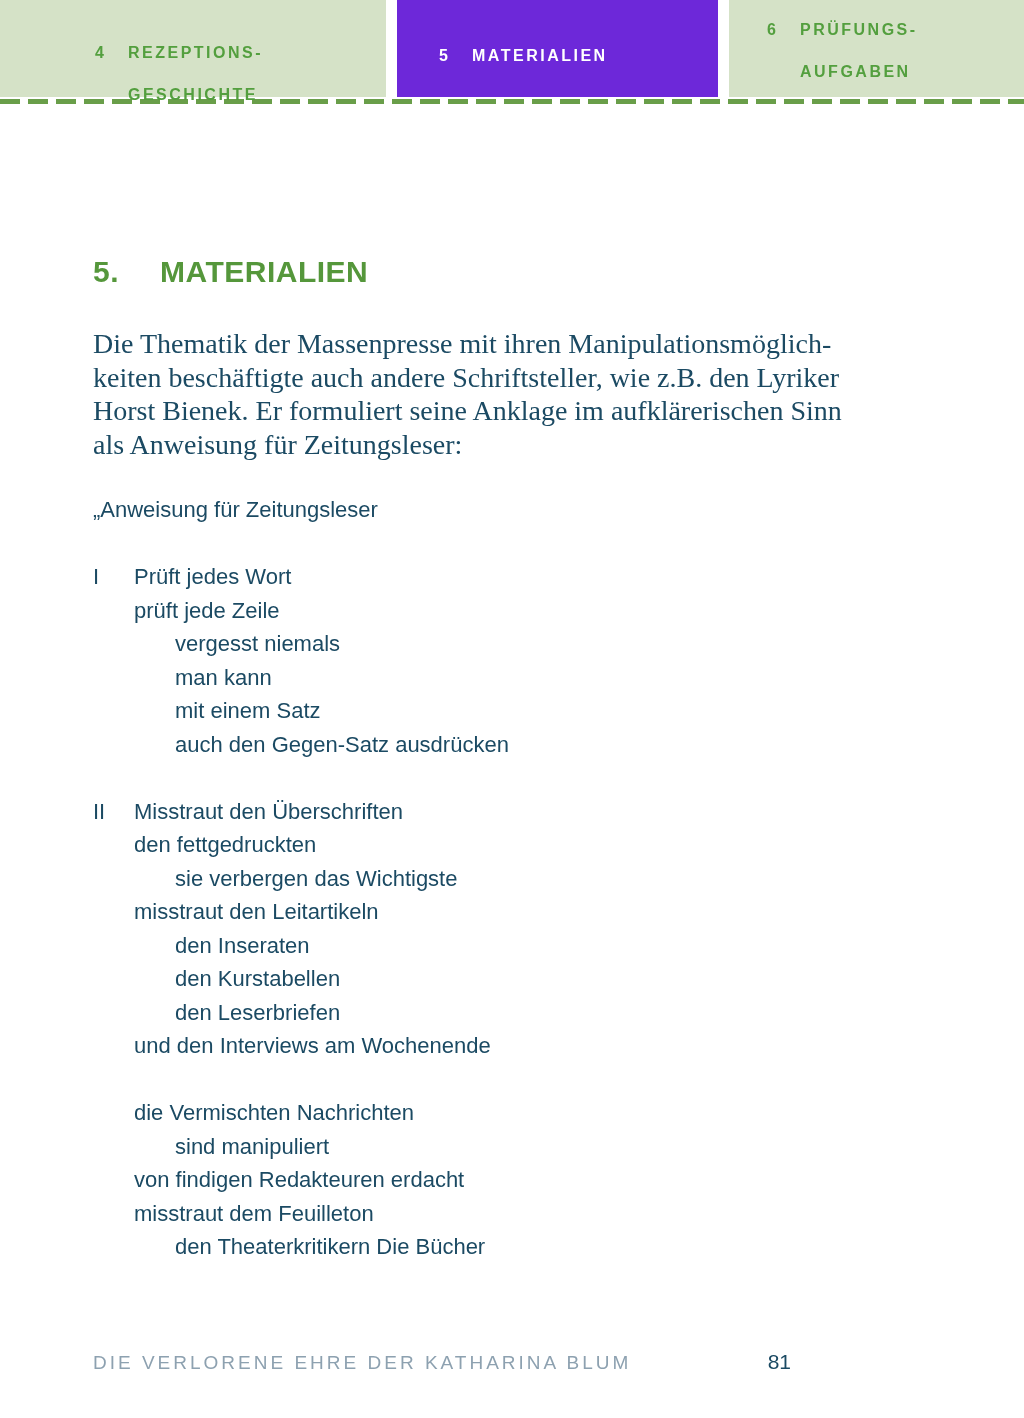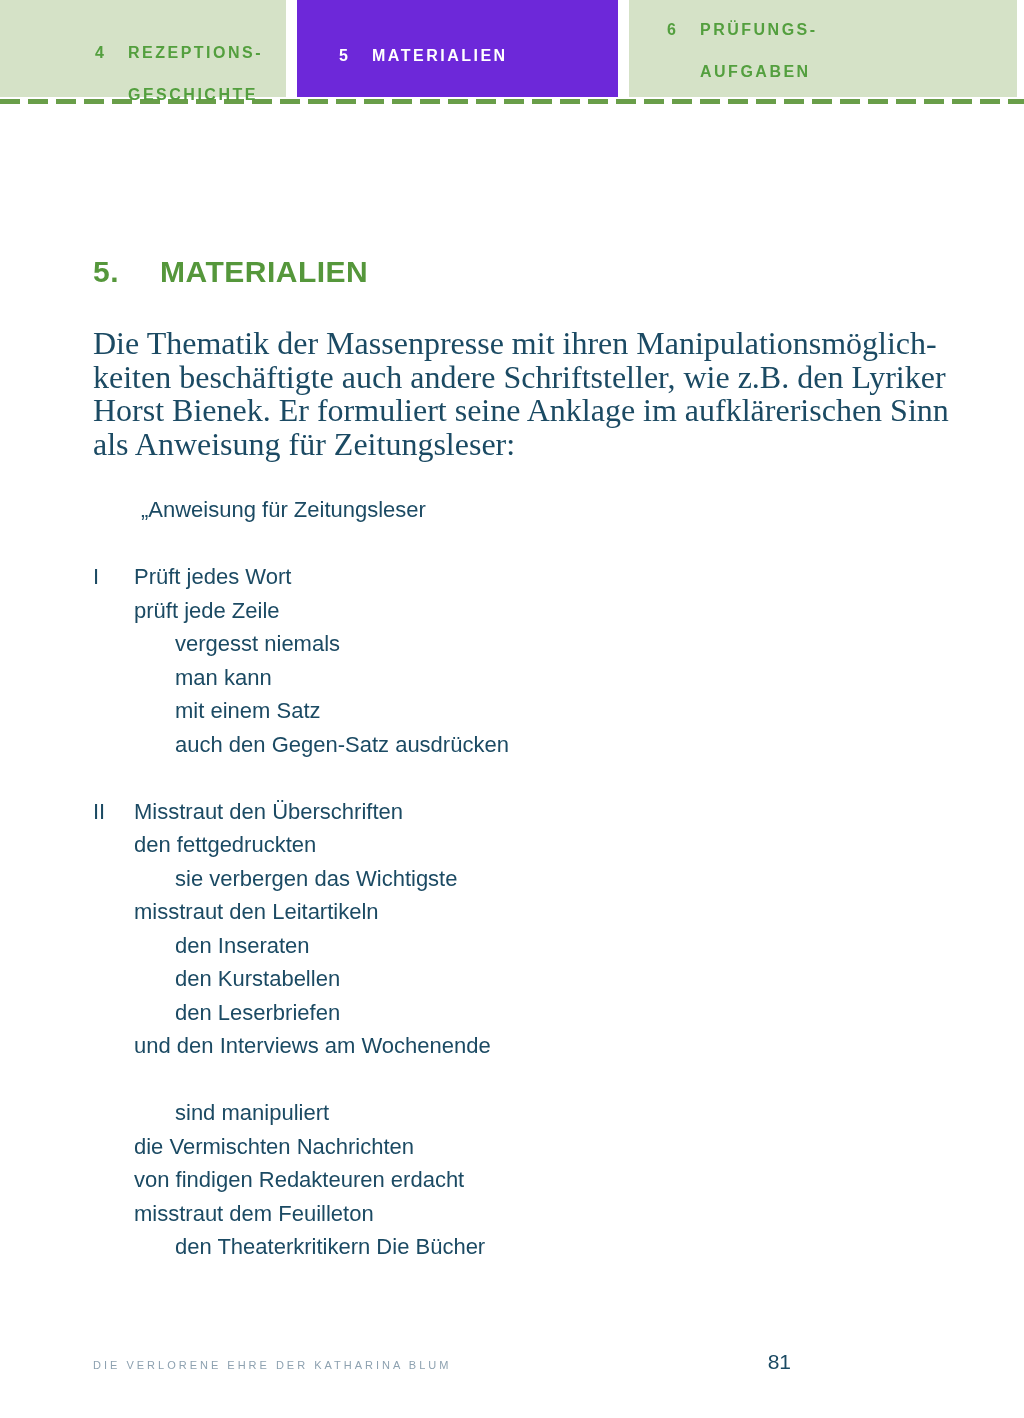--- a/index.html
+++ b/index.html
@@ -10,21 +10,21 @@
     font-family: "Liberation Sans", sans-serif;
     position: relative;
     overflow: hidden;
   }
 
   
   .tabs { display: flex; height: 97px; }
   .tab { box-sizing: border-box; flex: none; }
   .tab-inactive { background: #d5e2c7; color: #539f3e; }
   .tab-active   { background: #6d28d9; color: #ffffff; }
-  .tab1 { width: 286px; margin-right: 11px; padding: 41px 0 0 95px; }
+  .tab1 { width: 386px; margin-right: 11px; padding: 41px 0 0 95px; }
   .tab2 { width: 321px; margin-right: 11px; padding: 44px 0 0 42px; }
   .tab3 { width: 388px; padding: 18px 0 0 38px; }
   .tab-line {
     font-size: 16px; font-weight: bold; letter-spacing: 2.5px;
     line-height: 23px; white-space: nowrap;
   }
   .tab-num { display: inline-block; width: 33px; }
   .tab-line2 { padding-left: 33px; margin-top: 19px; }
 
   
@@ -41,41 +41,41 @@
     margin: 150px 0 0 0;
     color: #55973b;
     font-size: 30px; line-height: 36px; font-weight: bold;
     letter-spacing: 0.5px; white-space: nowrap;
   }
   .heading-num { display: inline-block; width: 67px; }
 
   .paragraph {
     margin-top: 37px;
     font-family: "Liberation Serif", serif;
-    font-size: 32px; line-height: 33.5px;
+    font-size: 28px; line-height: 33.5px;
   }
   .paragraph-line { white-space: nowrap; }
   .paragraph .italic { }
 
   .poem { margin-top: 32px; font-size: 22px; line-height: 33.5px; }
   .stanza { margin-top: 33.5px; }
   .stanza:first-child { margin-top: 0; }
   .poem-line { position: relative; white-space: nowrap; }
-  .poem-line.indent-0 { padding-left: 0; margin-left: 48px; }
+  .poem-line.indent-0 { padding-left: 0; }
   .poem-line.indent-1 { padding-left: 41px; }
   .poem-line.indent-2 { padding-left: 82px; }
   .stanza-num { position: absolute; left: 0; top: 0; }
 
   
   .footer {
     position: absolute; top: 1350px; left: 93px; width: 698px;
     display: flex; justify-content: space-between; align-items: baseline;
   }
   .footer-title {
-    font-size: 11px; letter-spacing: 3px; color: #8da1b0; white-space: nowrap;
+    font-size: 19px; letter-spacing: 3px; color: #8da1b0; white-space: nowrap;
   }
   .footer-page { font-size: 21px; color: #1b4a63; }
 </style>
 </head>
 <body>
 
 <div class="tabs">
   <div class="tab tab1 tab-inactive">
     <div class="tab-line"><span class="tab-num">4</span><span>REZEPTIONS-</span></div>
     <div class="tab-line tab-line2">GESCHICHTE</div>
@@ -118,22 +118,22 @@
         <div class="poem-line indent-1"><span class="stanza-num">II</span><span>Misstraut den Überschriften</span></div>
         <div class="poem-line indent-1"><span>den fettgedruckten</span></div>
         <div class="poem-line indent-2"><span>sie verbergen das Wichtigste</span></div>
         <div class="poem-line indent-1"><span>misstraut den Leitartikeln</span></div>
         <div class="poem-line indent-2"><span>den Inseraten</span></div>
         <div class="poem-line indent-2"><span>den Kurstabellen</span></div>
         <div class="poem-line indent-2"><span>den Leserbriefen</span></div>
         <div class="poem-line indent-1"><span>und den Interviews am Wochenende</span></div>
       </div>
       <div class="stanza">
+        <div class="poem-line indent-1"><span>die Vermischten Nachrichten</span></div>
         <div class="poem-line indent-2"><span>sind manipuliert</span></div>
-        <div class="poem-line indent-1"><span>die Vermischten Nachrichten</span></div>
         <div class="poem-line indent-1"><span>von findigen Redakteuren erdacht</span></div>
         <div class="poem-line indent-1"><span>misstraut dem Feuilleton</span></div>
         <div class="poem-line indent-2"><span>den Theaterkritikern Die Bücher</span></div>
       </div>
     </div>
 
 </div>
 
 <div class="footer">
   <span class="footer-title">DIE VERLORENE EHRE DER KATHARINA BLUM</span>

